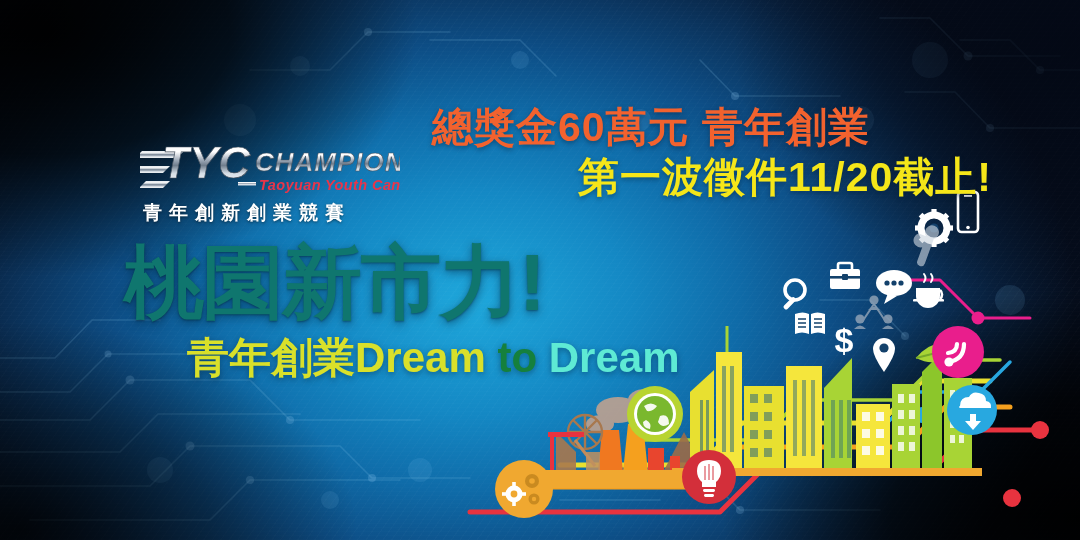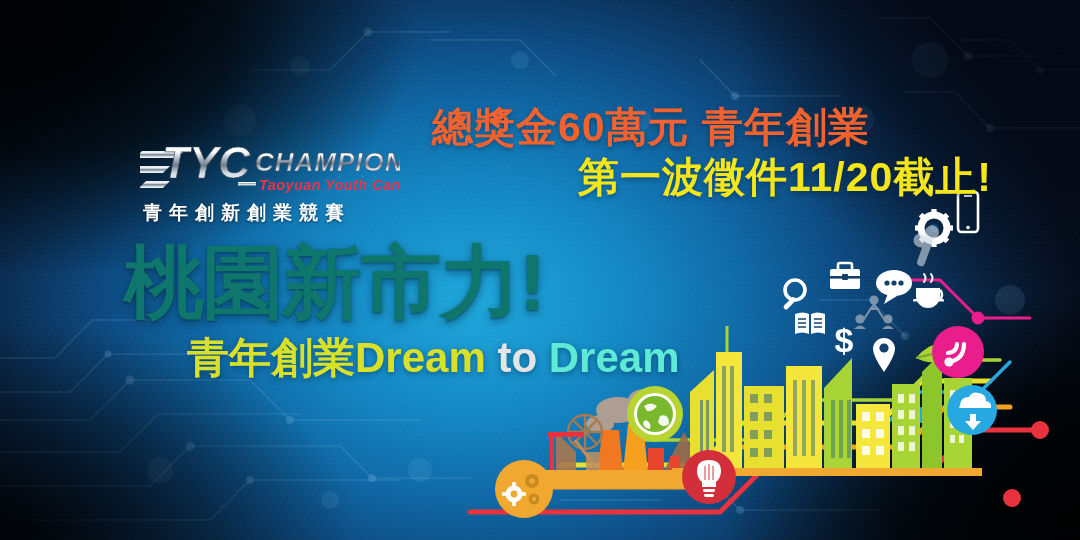--- a/index.html
+++ b/index.html
@@ -33,21 +33,21 @@
     color:#ffffff;font-size:19px;font-weight:700;letter-spacing:7px;
     text-shadow:0 1px 3px rgba(0,0,0,.5);text-align:right;}
   .headline{position:absolute;left:124px;top:243px;
     color:#0f766e;font-size:80px;font-weight:900;letter-spacing:-1px;line-height:1;
     text-shadow:0 3px 10px rgba(0,40,70,.55), 0 1px 2px rgba(0,0,0,.35);}
   .tagline{position:absolute;left:143px;top:337px;
     font-size:42px;font-weight:900;line-height:1;white-space:nowrap;
     text-shadow:0 2px 6px rgba(0,40,70,.5);}
   .tag-cn{color:#d9e02a;margin-left:44px;}
   .tag-dare{color:#d9e02a;}
-  .tag-to{color:#e5e5e5;}
+  .tag-to{color:#15803d;}
   .tag-dream{color:#5eead4;}
   
   .prize1{position:absolute;left:432px;top:100px;
     color:#f2622e;font-size:41px;font-weight:800;letter-spacing:1px;white-space:nowrap;
     text-shadow:0 2px 5px rgba(0,30,60,.45);}
   .prize2{position:absolute;left:578px;top:150px;
     color:#f5e619;font-size:41px;font-weight:800;letter-spacing:1px;white-space:nowrap;
     text-shadow:0 2px 5px rgba(0,30,60,.45);}
   .icons,.scene{position:absolute;inset:0;}
 </style>

